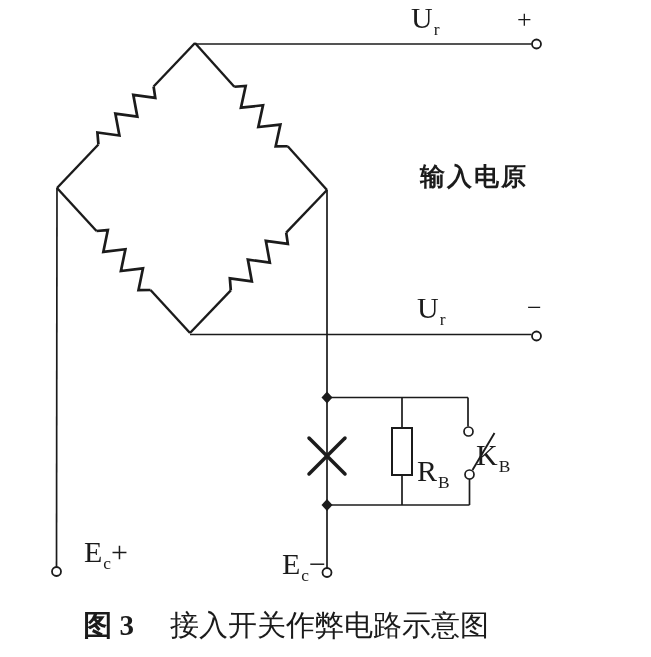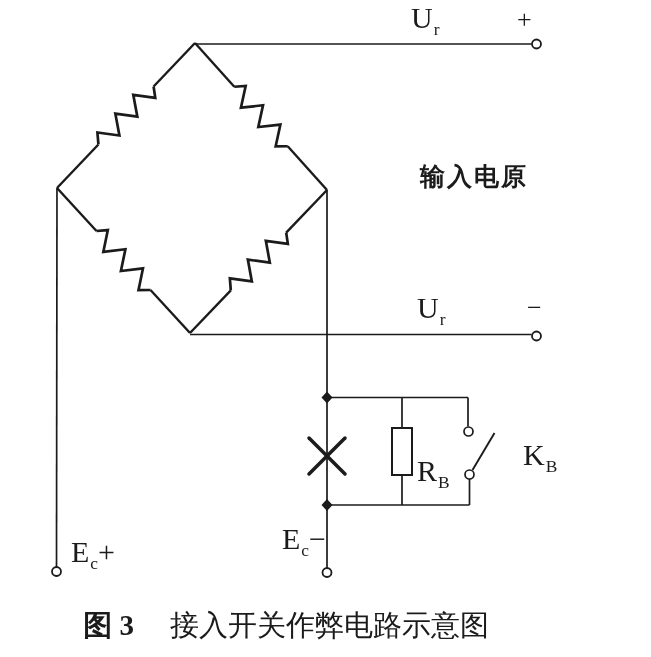--- a/index.html
+++ b/index.html
@@ -118,23 +118,23 @@
 
   <div class="lbl cjk" style="left:420px;top:164px;font-size:25px;letter-spacing:2px">输入电原</div>
 
   <div class="lbl" style="left:417px;top:293px"><span>U</span><sub>r</sub></div>
 
   <div class="lbl sign" style="left:527px;top:295px">−</div>
 
 
   <div class="lbl" style="left:417px;top:456px"><span>R</span><sub>B</sub></div>
 
-  <div class="lbl" style="left:523px;top:440px"><span>K</span><sub>B</sub></div>
+  <div class="lbl" style="left:476px;top:440px"><span>K</span><sub>B</sub></div>
 
-  <div class="lbl" style="left:71px;top:537px"><span>E</span><sub>c</sub><span>+</span></div>
+  <div class="lbl" style="left:84px;top:537px"><span>E</span><sub>c</sub><span>+</span></div>
 
-  <div class="lbl" style="left:282px;top:524px"><span>E</span><sub>c</sub><span>−</span></div>
+  <div class="lbl" style="left:282px;top:549px"><span>E</span><sub>c</sub><span>−</span></div>
 
   <div class="caption">
     <span class="cap-figure">图 3</span><span>接入开关作弊电路示意图</span>
   </div>
 
 </div>
 
 </body></html>

